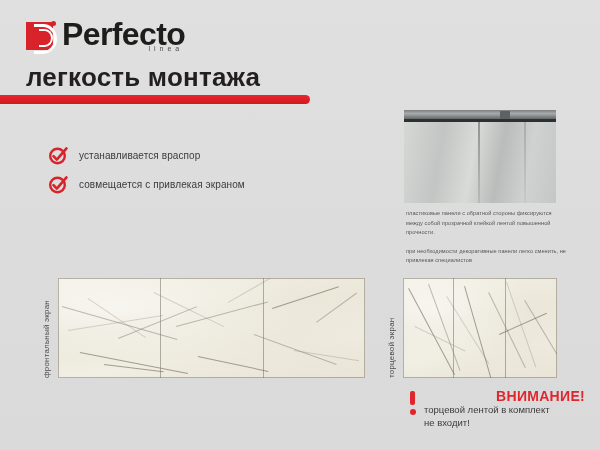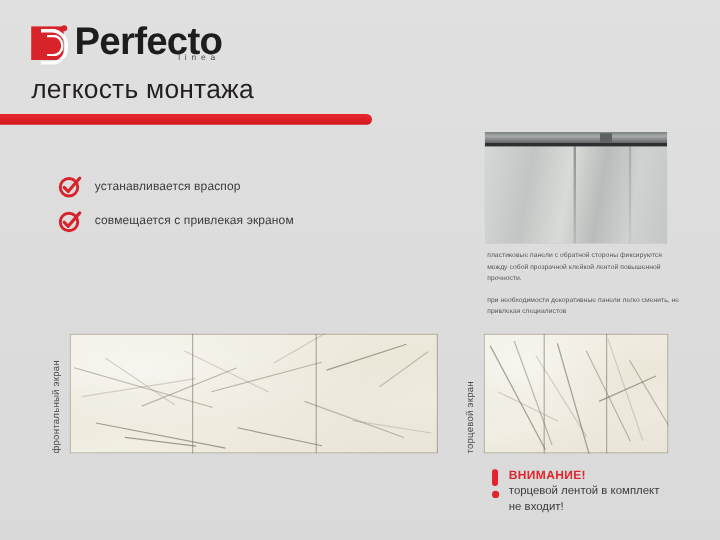--- a/index.html
+++ b/index.html
@@ -17,21 +17,21 @@
   .logo-mark{position:relative;width:30px;height:32px;margin-right:6px;}
   .logo-mark .sq{position:absolute;left:0;top:2px;width:27px;height:28px;background:#d8232a;}
   .logo-mark .arc1{position:absolute;left:8px;top:4px;width:20px;height:24px;border:3px solid #ffffff;border-radius:0 60% 60% 0/0 50% 50% 0;border-left:none;}
   .logo-mark .arc2{position:absolute;left:13px;top:9px;width:12px;height:14px;border:2px solid #ffffff;border-radius:0 60% 60% 0/0 50% 50% 0;border-left:none;}
   .logo-mark .dot{position:absolute;left:25px;top:1px;width:5px;height:5px;border-radius:50%;background:#d8232a;}
   .logo-text{position:relative;}
   .logo-word{font-size:32px;font-weight:bold;color:#1d1d1b;letter-spacing:-.6px;line-height:28px;}
   .logo-sub{position:absolute;right:2px;top:25px;font-size:7px;letter-spacing:4px;color:#4a4a48;}
 
   
-  .headline{position:absolute;left:26px;top:62px;font-size:22px;font-weight:normal;color:#231f20;letter-spacing:.2px;}
+  .headline{position:absolute;left:26px;top:62px;font-size:26px;font-weight:bold;color:#231f20;letter-spacing:.2px;}
   .redbar{position:absolute;left:0;top:95px;width:310px;height:9px;background:linear-gradient(180deg,#e8262c 0%,#d2181f 100%);border-radius:0 5px 5px 0;}
 
   
   .bullets{position:absolute;left:48px;top:142px;width:330px;}
   .bullet{display:flex;align-items:center;height:26px;margin-bottom:3px;}
   .chk{position:relative;width:21px;height:21px;flex:0 0 21px;margin-right:10px;}
   .chk svg{display:block;}
   .bullet-label{font-size:10px;color:#3b3b3d;letter-spacing:.1px;}
 
   
@@ -68,21 +68,21 @@
 
   #panel-front{left:58px;top:278px;width:307px;height:100px;}
   #panel-side{left:403px;top:278px;width:154px;height:100px;}
 
   
   .warn{position:absolute;left:410px;top:390px;width:175px;}
   .warn .bang{position:absolute;left:0;top:1px;width:6px;}
   .warn .bang .bar{width:5px;height:14px;background:#e0262c;border-radius:2px;}
   .warn .bang .pt{width:6px;height:6px;background:#e0262c;border-radius:50%;margin-top:4px;}
   .warn .body{margin-left:14px;}
-  .warn .w-title{font-size:10px;font-weight:bold;color:#e0262c;letter-spacing:.3px;line-height:13px;}
+  .warn .w-title{font-size:14px;font-weight:bold;color:#e0262c;letter-spacing:.3px;line-height:13px;text-align:right;}
   .warn .w-line{font-size:9.5px;color:#3b3b3d;line-height:13px;}
 </style>
 </head>
 <body>
 
 <div class="page">
 
   <div class="logo">
     <div class="logo-mark">
       <div class="sq"></div>

